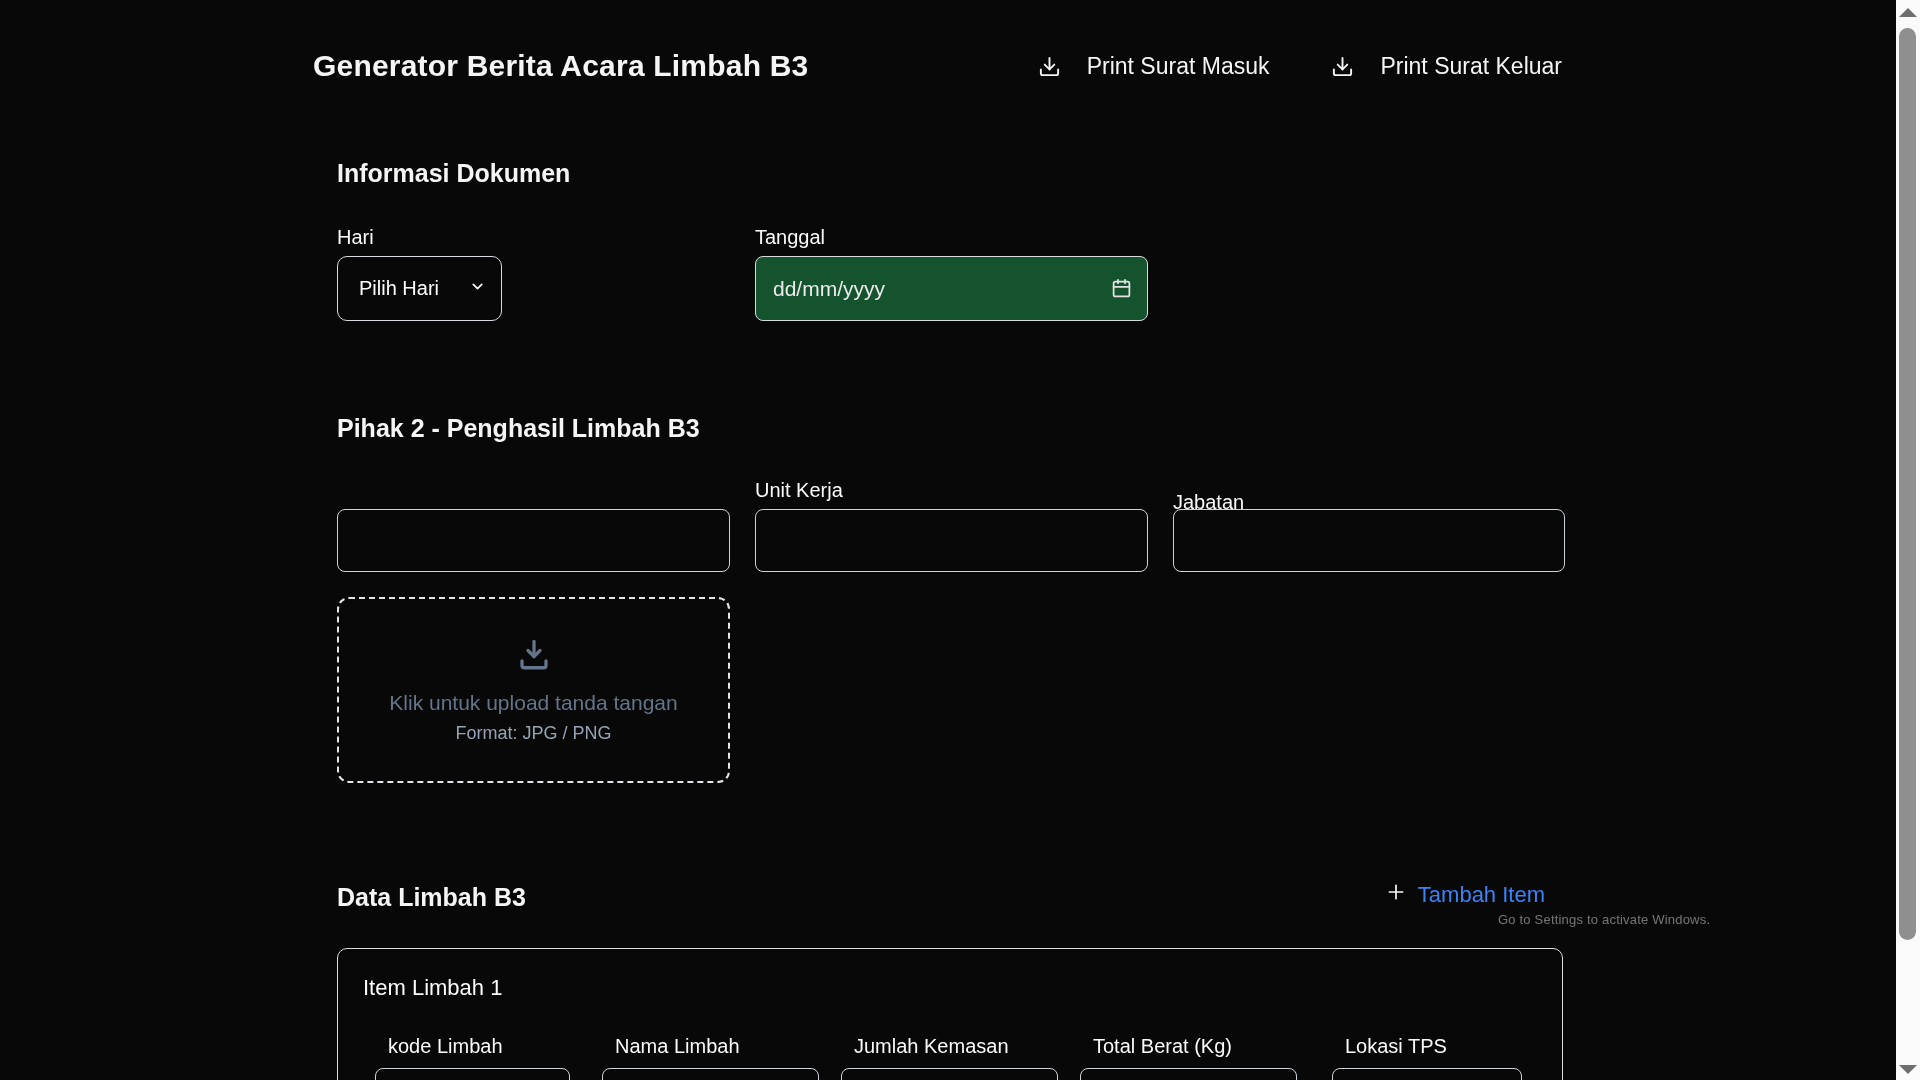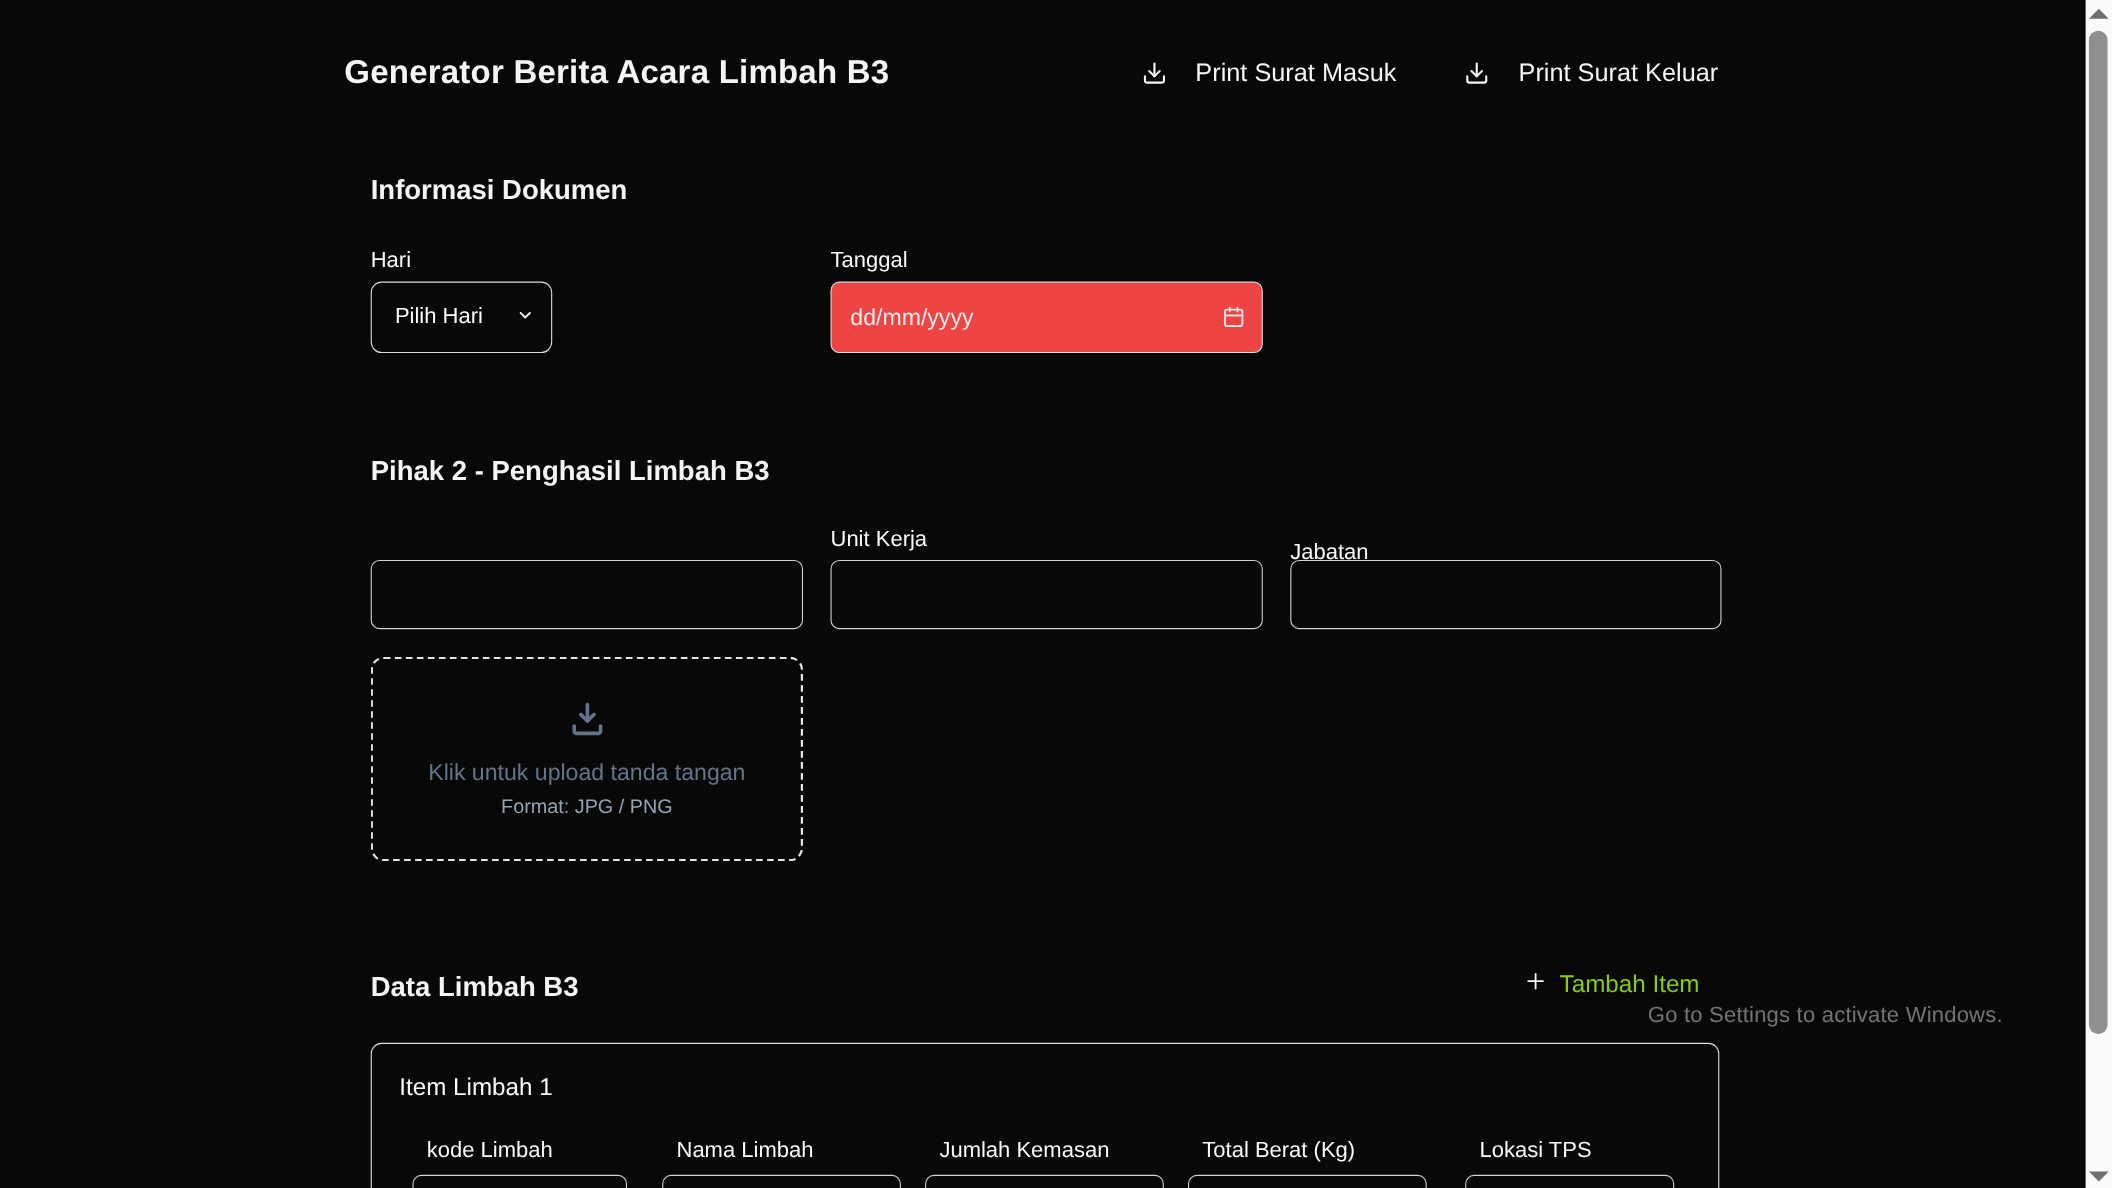--- a/index.html
+++ b/index.html
@@ -24,54 +24,54 @@
 
   
   .select-box { position:absolute; left:0; top:256px; width:165px; height:65px;
                 border:1.5px solid #d9dade; border-radius:10px; background:#080808;
                 display:flex; align-items:center; justify-content:space-between;
                 padding:0 15px 0 21px; cursor:pointer; }
   .select-box .sel-text { font-size:20px; color:#fdfdfd;text-align:right; }
 
   
   .date-wrap { position:absolute; left:418px; top:256px; width:393px; height:65px; }
-  .date-input { width:100%; height:100%; background:#ef4444; border:1.5px solid #d9dade;
+  .date-input { width:100%; height:100%; background:#14532d; border:1.5px solid #d9dade;
                 border-radius:8px; color:#ececec; font-size:21px; font-family:inherit;
                 padding:0 48px 0 17px; }
   .cal-icon { position:absolute; right:16px; top:22px; }
 
   
   .text-input { position:absolute; width:393px; height:63px; background:#080808;
                 border:1.5px solid #cfd2d7; border-radius:8px; color:#f5f5f5;
                 font-size:20px; font-family:inherit; padding:0 16px; }
 
   
   .upload-box { position:absolute; left:0; top:597px; width:393px; height:186px;
                 border:2px dashed #e3e5e8; border-radius:12px; background:#080808;
                 display:flex; flex-direction:column; align-items:center; justify-content:center;
                 gap:8px; cursor:pointer; }
   .upload-text { font-size:21px; color:#64748b; margin-top:6px; }
   .upload-format { font-size:18px; color:#96a3b4; }
 
   
   .add-item-btn { position:absolute; top:882px; right:20px; display:flex; align-items:center;
-                  gap:12px; background:none; border:none; color:#84cc16; font-size:22px;
+                  gap:12px; background:none; border:none; color:#3b82f6; font-size:22px;
                   font-family:inherit; cursor:pointer; }
   .item-card { position:absolute; left:0; top:948px; width:1226px; height:300px;
                border:1px solid #dcdcdc; border-radius:10px; background:#080808; }
   .item-title { position:absolute; left:25px; top:26px; font-size:22px; color:#fbfbfb; }
   .item-field-label { position:absolute; top:86px; font-size:20px; color:#fafafa; white-space:nowrap;margin-left:13px; }
   .item-input { position:absolute; top:119px; height:60px; background:#080808;
                 border:1.5px solid #cfd2d7; border-radius:8px; color:#f5f5f5;
                 font-size:20px; font-family:inherit; padding:0 12px; }
 
   
   .watermark { position:absolute; left:1498px; top:902px; pointer-events:none; }
   .wm-line1 { font-size:28px; font-weight:400; color:rgba(255,255,255,0.48); letter-spacing:.3px; }
-  .wm-line2 { font-size:20px; color:rgba(255,255,255,0.43); margin-top:10px; letter-spacing:.2px; }
+  .wm-line2 { font-size:13px; color:rgba(255,255,255,0.43); margin-top:10px; letter-spacing:.2px; }
 
   
   .scrollbar { position:absolute; right:0; top:0; width:24px; height:1080px; background:#fafafa; }
   .sb-up { position:absolute; top:8px; left:3px; width:0; height:0;
            border-left:9px solid transparent; border-right:9px solid transparent;
            border-bottom:9px solid #6e6e6e; cursor:pointer; }
   .sb-down { position:absolute; bottom:6px; left:3px; width:0; height:0;
              border-left:9px solid transparent; border-right:9px solid transparent;
              border-top:9px solid #6e6e6e; cursor:pointer; }
   .sb-thumb { position:absolute; left:3px; top:28px; width:17px; height:912px;

